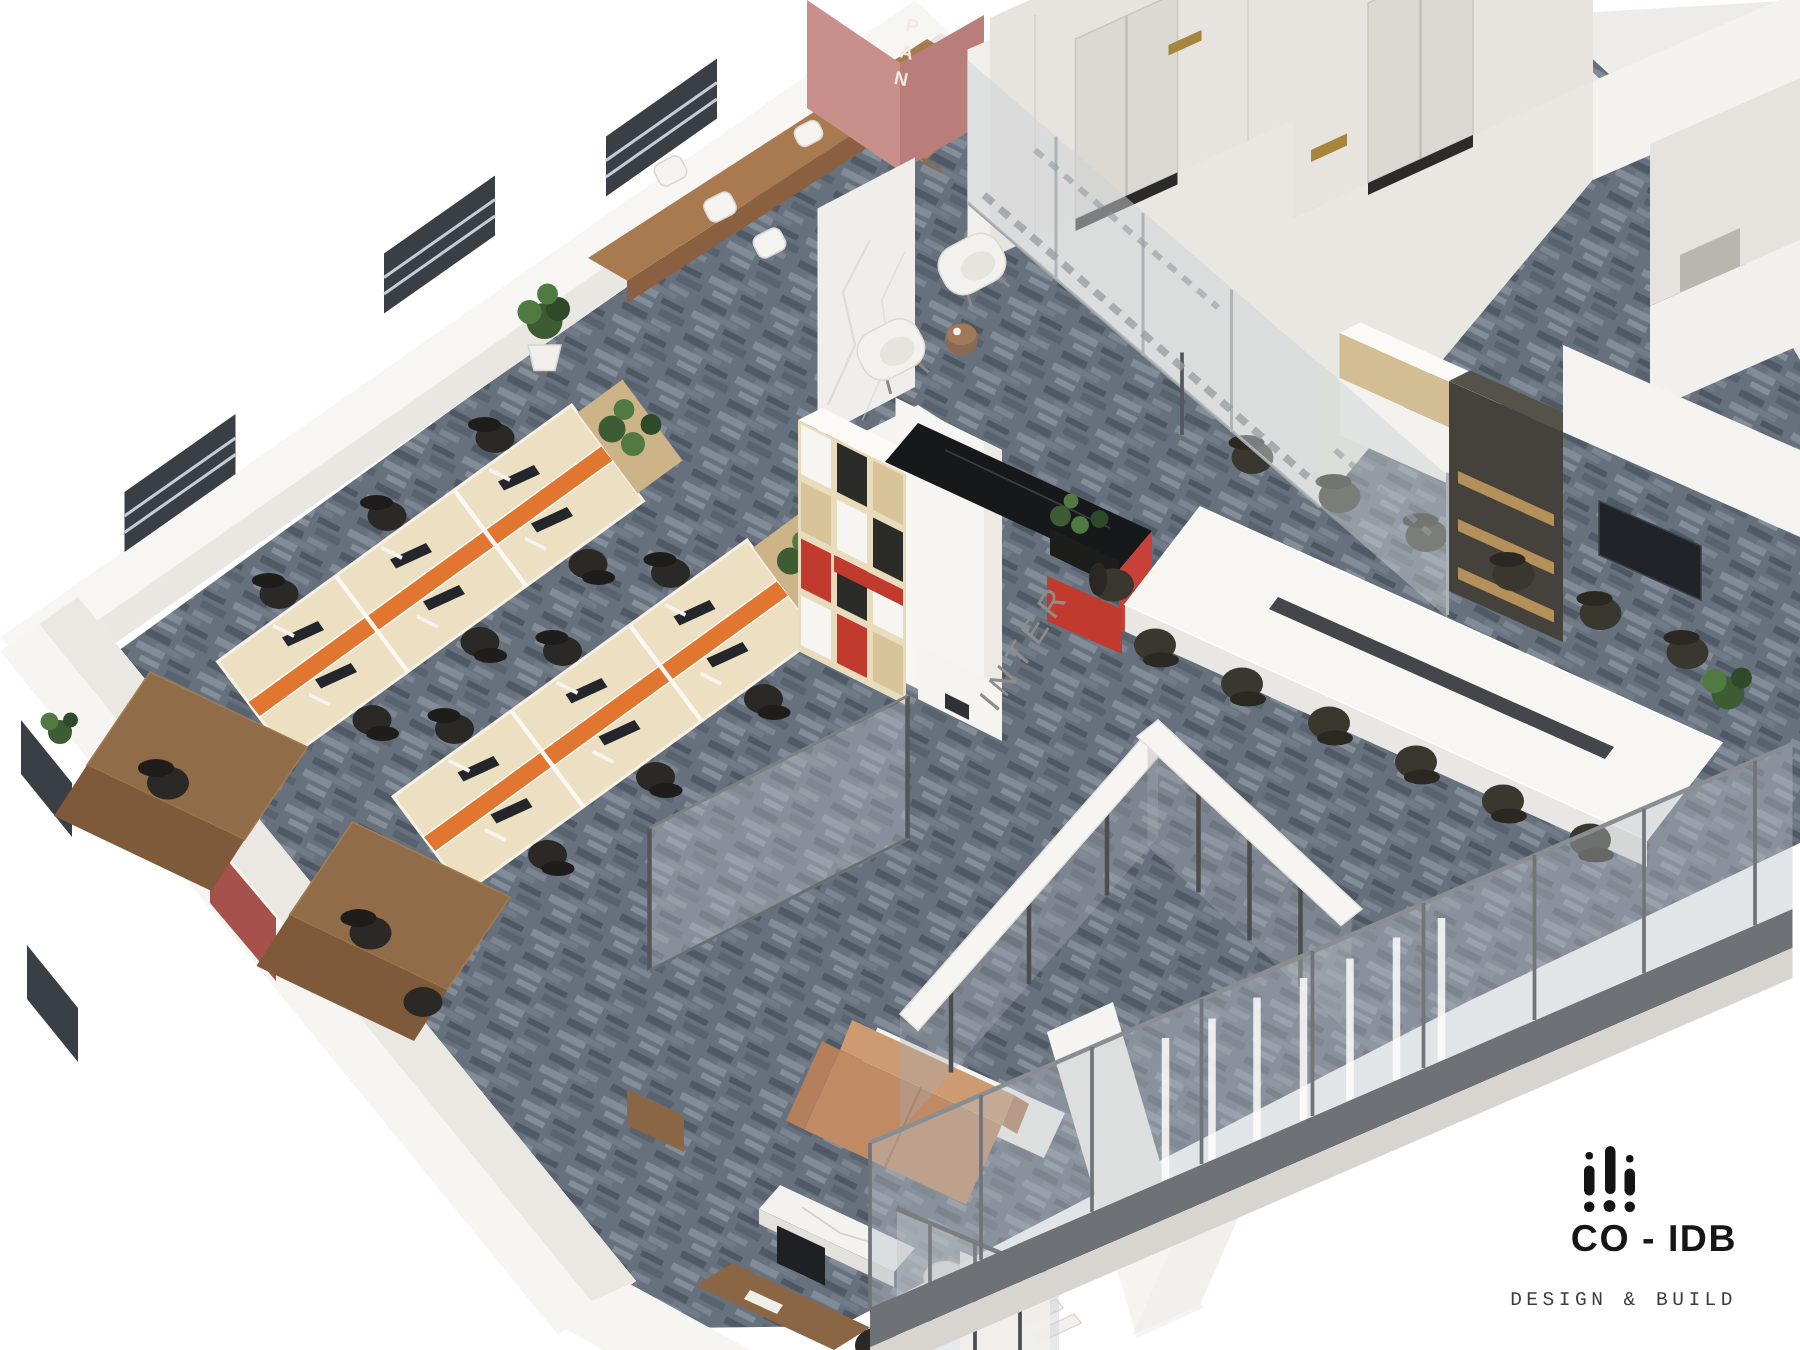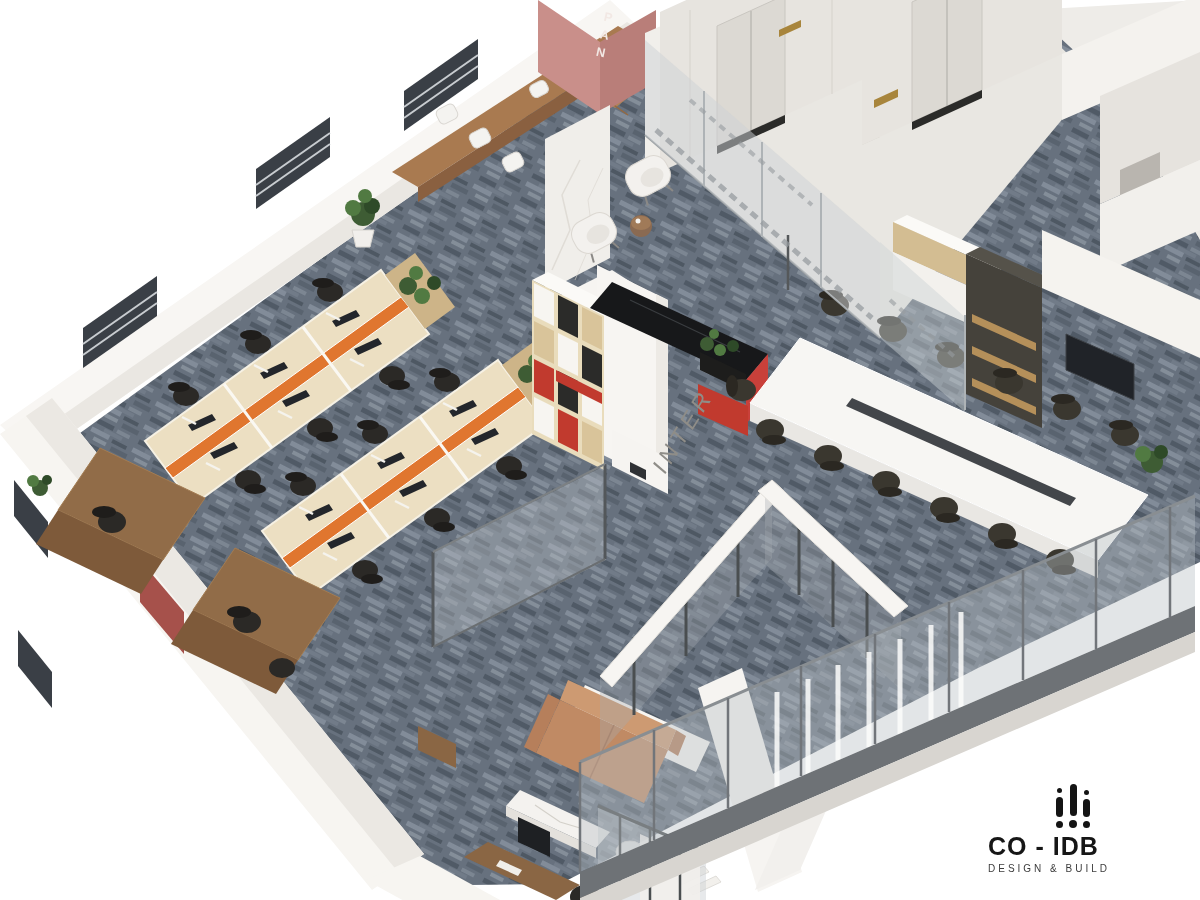--- a/index.html
+++ b/index.html
@@ -3,28 +3,28 @@
 <meta charset="utf-8">
 <style>
   html,body{margin:0;padding:0;background:#ffffff;}
   .stage{position:relative;width:1200px;height:900px;background:#ffffff;overflow:hidden;
          font-family:"Liberation Sans", sans-serif;}
   .stage svg{position:absolute;left:0;top:0;}
   .sign-pantry{position:absolute;left:597px;top:10px;writing-mode:vertical-lr;text-orientation:upright;
     letter-spacing:4px;font-size:12.5px;font-weight:700;color:#f2e8e4;transform:rotate(12deg);}
   .sign-inter{position:absolute;left:648px;top:462px;transform-origin:0 0;
     transform:rotate(-58deg) skewX(-8deg);font-size:23px;letter-spacing:5px;color:#8f8d88;font-weight:400;}
-  .logo{position:absolute;right:42px;bottom:26px;width:170px;text-align:left;color:#161616;}
+  .logo{position:absolute;right:42px;bottom:26px;width:170px;text-align:right;color:#161616;}
   .logo-icon{display:flex;gap:6px;justify-content:center;align-items:flex-end;height:58px;margin-bottom:6px;}
   .licol{display:flex;flex-direction:column;gap:4px;align-items:center;}
   .lidot{width:7px;height:7px;border-radius:50%;background:#141414;}
   .lidot.sm{width:5px;height:5px;}
   .libar{width:7px;border-radius:4px;background:#141414;}
   .logo-name{font-size:25px;font-weight:800;letter-spacing:1px;line-height:1;}
-  .logo-tag{font-size:10px;letter-spacing:3px;color:#3c3c3c;margin-top:4px;}
+  .logo-tag{font-size:13px;letter-spacing:3px;color:#3c3c3c;margin-top:20px;font-family:Liberation Mono, monospace;}
 </style>
 </head>
 <body>
 
 <div class="stage">
 <svg width="1200" height="900" viewBox="0 0 1200 900">
   <defs>
     <pattern id="carpet" width="46" height="26" patternUnits="userSpaceOnUse" patternTransform="rotate(27)">
       <rect width="46" height="26" fill="#67717e"></rect>
       <rect x="0" y="0" width="20" height="5" fill="#8b95a1" opacity="0.75"></rect>

